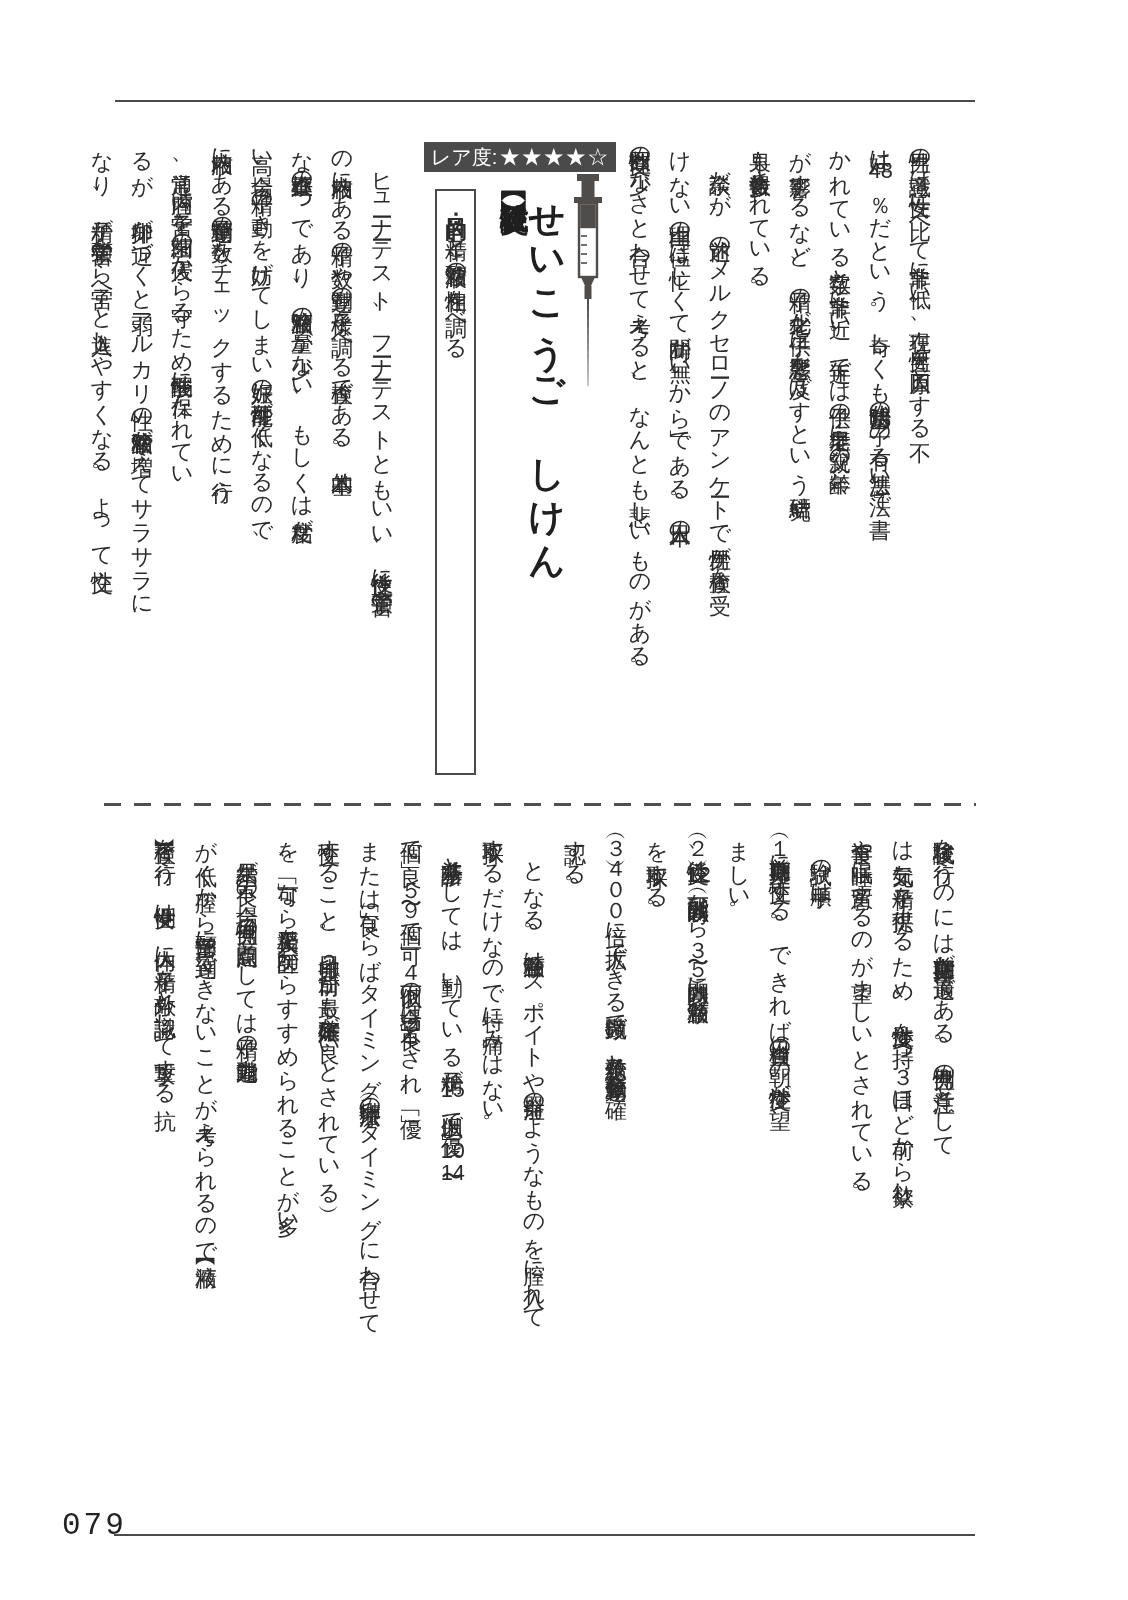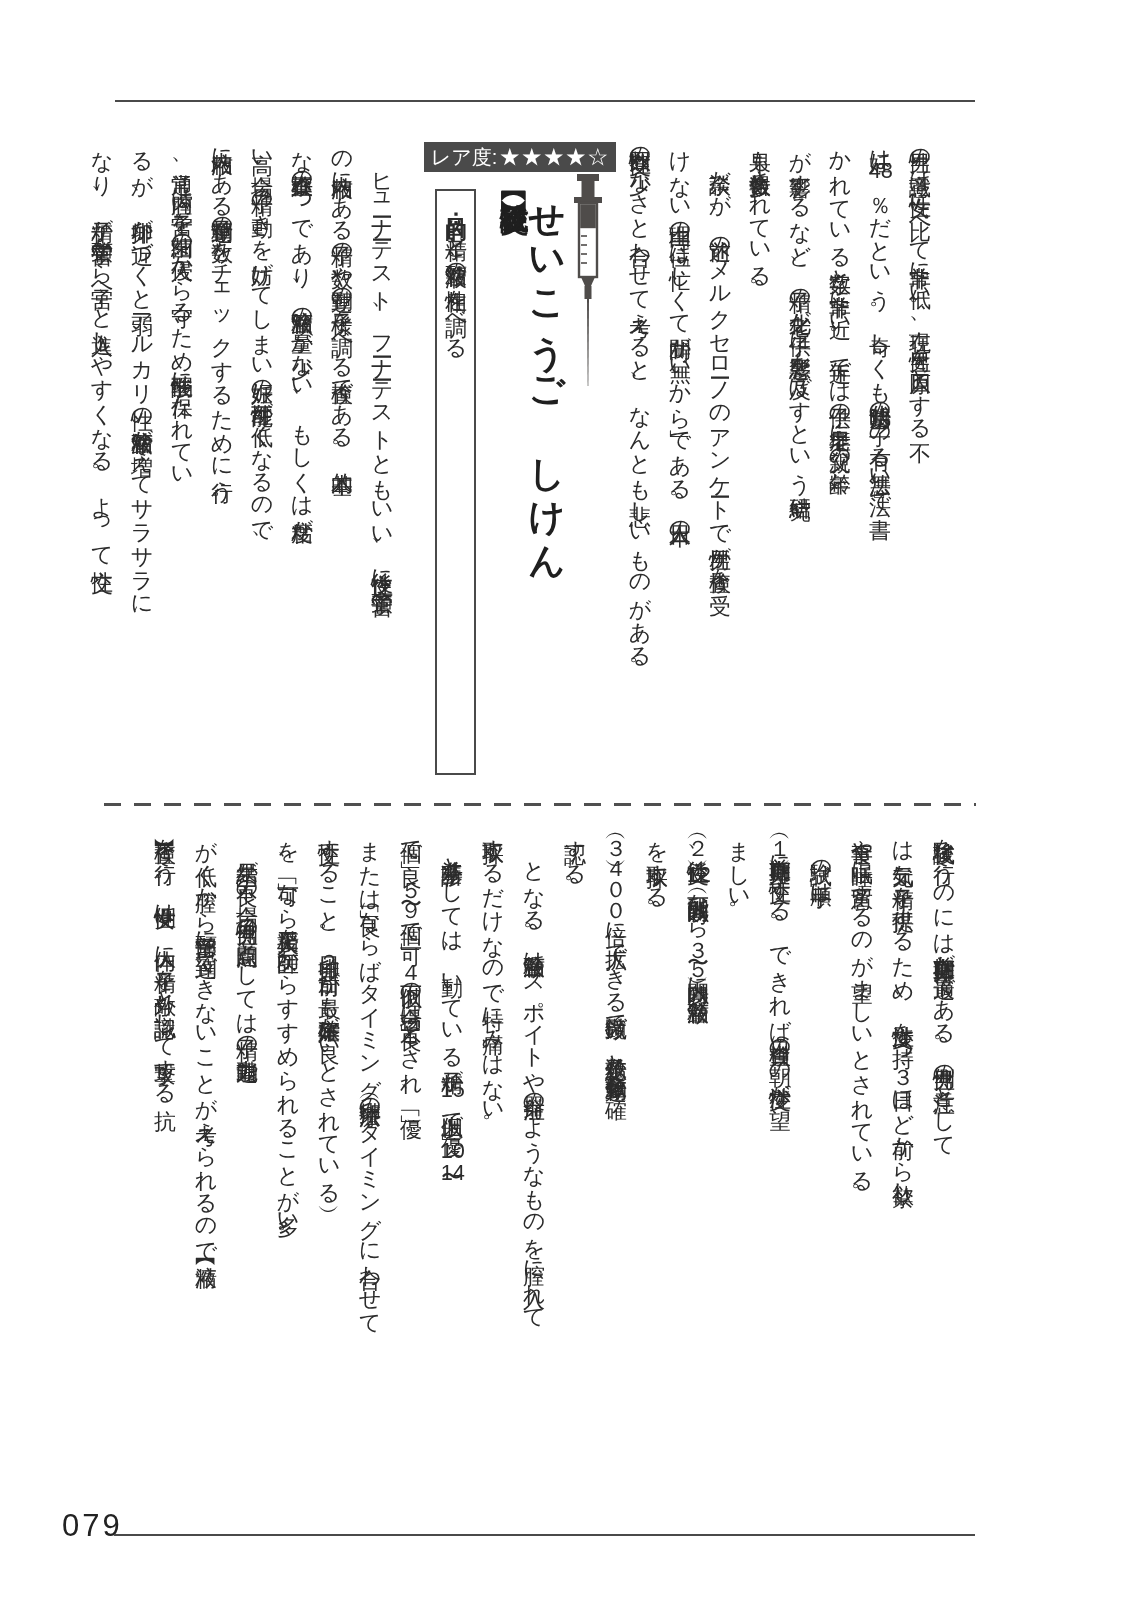--- a/index.html
+++ b/index.html
@@ -42,21 +42,21 @@
     font-size:28px;font-weight:700;letter-spacing:0;line-height:32px;white-space:nowrap;color:#1f1f1f;
   }
   .purpose-box{
     position:absolute;left:33px;top:53px;width:41px;height:586px;box-sizing:border-box;
     border:2px solid #4a4a4a;writing-mode:vertical-rl;font-size:22px;letter-spacing:0;
     padding-block-start:0;padding-top:10px;line-height:36px;white-space:nowrap;
   }
   .purpose-label{font-weight:700;}
   
   .page-num{
-    position:absolute;left:62px;top:1508px;font-family:Liberation Sans, sans-serif;
+    position:absolute;left:62px;top:1508px;font-family:Liberation Mono, monospace;
     font-size:31px;letter-spacing:3px;color:#222222;
   }
 </style>
 </head>
 <body>
 
 <div class="page">
 
   <div class="top-rule"></div>
 

